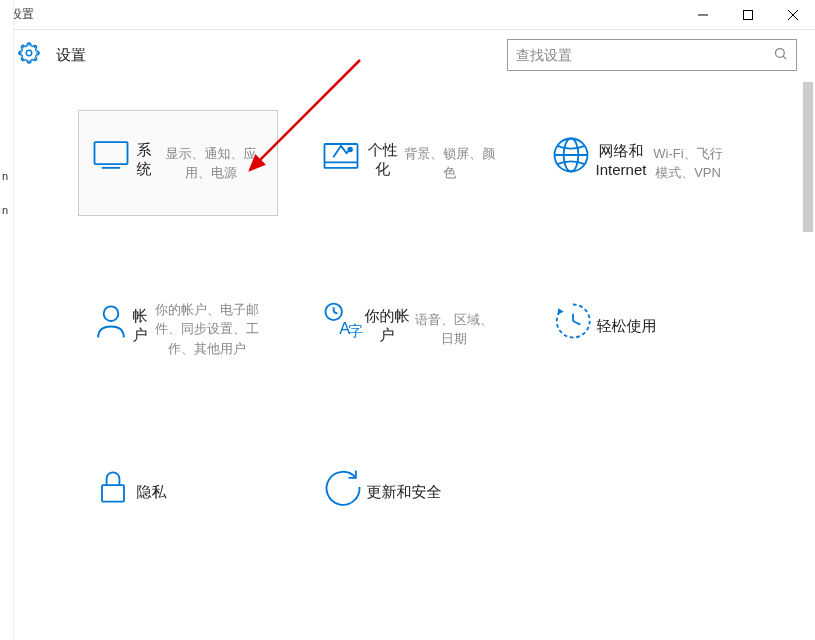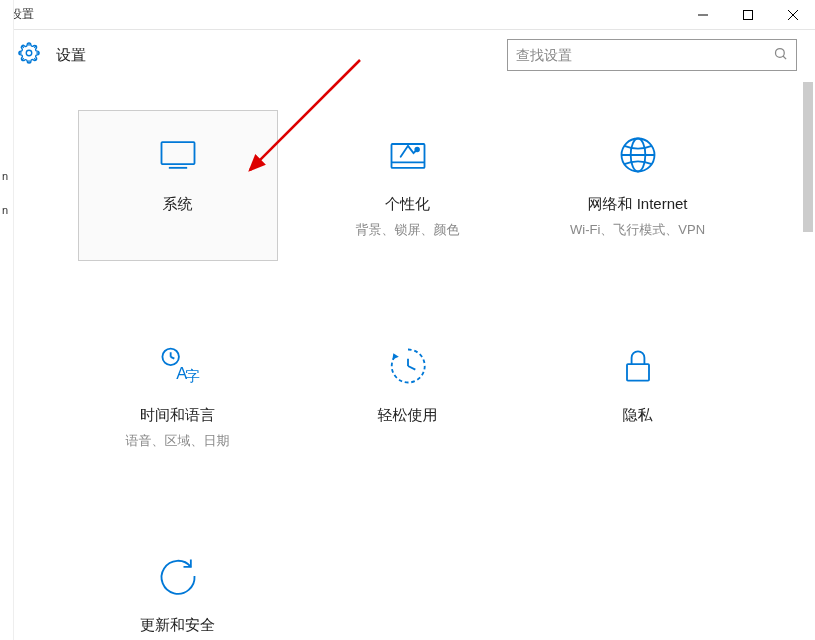--- a/index.html
+++ b/index.html
@@ -67,21 +67,20 @@
       overflow: hidden;
     }
     .grid {
       display: grid;
       grid-template-columns: repeat(3, 200px);
       gap: 60px 30px;
       justify-content: center;
     }
     .tile {
       display: flex;
-      flex-direction: column;
       align-items: center;
       text-align: center;
       padding: 20px 10px;
       cursor: pointer;
       border: 1px solid transparent;
     }
     .tile.hover {
       border: 1px solid #ccc;
       background: #fafafa;
     }
@@ -192,20 +191,21 @@
   <div class="grid">
 
     <div class="tile hover">
       <div class="tile-icon">
         <svg viewBox="0 0 48 48" fill="none" stroke="currentColor" stroke-width="2">
           <rect x="6" y="10" width="36" height="24" rx="1"></rect>
           <line x1="14" y1="38" x2="34" y2="38"></line>
         </svg>
       </div>
       <div class="tile-title">系统</div>
+      <div class="tile-desc">显示、通知、应用、电源</div>
     </div>
 
 
     <div class="tile">
       <div class="tile-icon">
         <svg viewBox="0 0 48 48" fill="none" stroke="currentColor" stroke-width="2">
           <rect x="6" y="12" width="36" height="26" rx="1"></rect>
           <line x1="6" y1="32" x2="42" y2="32"></line>
           <path d="M16 26 L24 14 L30 22 L34 18" stroke-linecap="round"></path>
           <circle cx="34" cy="18" r="2" fill="currentColor"></circle>
@@ -222,32 +222,42 @@
           <ellipse cx="24" cy="24" rx="8" ry="18"></ellipse>
           <line x1="6" y1="24" x2="42" y2="24"></line>
           <path d="M9 14 Q24 20 39 14"></path>
           <path d="M9 34 Q24 28 39 34"></path>
         </svg>
       </div>
       <div class="tile-title">网络和 Internet</div>
       <div class="tile-desc">Wi-Fi、飞行模式、VPN</div>
     </div>
 
+    <div class="tile">
+      <div class="tile-icon">
+        <svg viewBox="0 0 48 48" fill="none" stroke="currentColor" stroke-width="2">
+          <circle cx="24" cy="16" r="8"></circle>
+          <path d="M10 42 Q10 30 24 30 Q38 30 38 42"></path>
+        </svg>
+      </div>
+      <div class="tile-title">帐户</div>
+      <div class="tile-desc">你的帐户、电子邮件、同步设置、工作、其他用户</div>
+    </div>
 
     <div class="tile">
       <div class="tile-icon">
         <svg viewBox="0 0 48 48" fill="none" stroke="currentColor" stroke-width="2">
           <circle cx="16" cy="14" r="9"></circle>
           <line x1="16" y1="9" x2="16" y2="14"></line>
           <line x1="16" y1="14" x2="20" y2="16"></line>
           <text x="22" y="38" font-size="18" fill="currentColor" stroke="none">A</text>
           <text x="32" y="40" font-size="16" fill="currentColor" stroke="none">字</text>
         </svg>
       </div>
-      <div class="tile-title">时间和语言</div>
+      <div class="tile-title">你的帐户</div>
       <div class="tile-desc">语音、区域、日期</div>
     </div>
 
     <div class="tile">
       <div class="tile-icon">
         <svg viewBox="0 0 48 48" fill="none" stroke="currentColor" stroke-width="2">
           <path d="M24 6 A18 18 0 1 1 10 13" stroke-dasharray="4 3"></path>
           <polygon points="8,10 14,14 7,17" fill="currentColor" stroke="none"></polygon>
           <line x1="24" y1="16" x2="24" y2="24"></line>
           <line x1="24" y1="24" x2="32" y2="28"></line>

